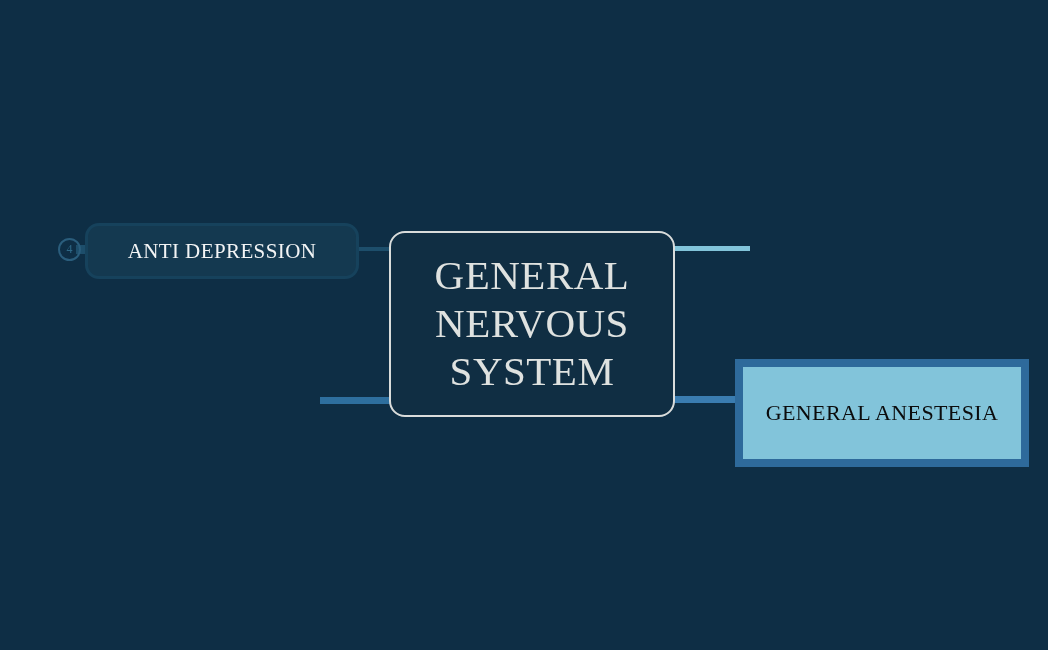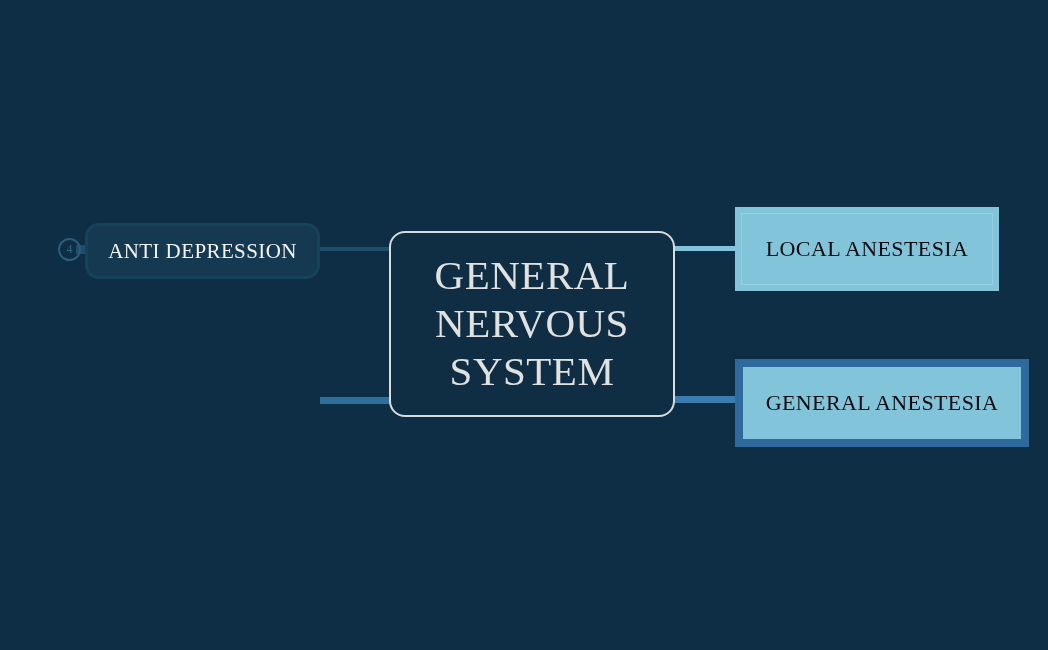--- a/index.html
+++ b/index.html
@@ -65,21 +65,21 @@
     line-height: 1.17;
     letter-spacing: 0.5px;
     text-align: center;
     white-space: pre-line;
   }
 
   
   .node-anti {
     position: absolute;
     left: 85px;  top: 223px;
-    width: 235px; height: 56px;
+    width: 274px; height: 56px;
     box-sizing: border-box;
     background: #143950;
     border: 3px solid #16425c;
     border-radius: 14px;
     display: flex;
     align-items: center;
     justify-content: center;
     z-index: 3;
   }
   .node-anti .label {
@@ -128,21 +128,21 @@
     font-size: 22px;
     letter-spacing: 0.4px;
     white-space: nowrap;
   }
   .node-neuro {
     left: 20px;  top: 359px;
     width: 310px; height: 84px;
   }
   .node-general {
     left: 735px; top: 359px;
-    width: 294px; height: 88px;
+    width: 294px; height: 108px;
   }
 
   
   .node-plain {
     position: absolute;
     box-sizing: border-box;
     background: #82c4da;
     display: flex;
     align-items: center;
     justify-content: center;
@@ -177,21 +177,18 @@
     <span class="label">ANTI DEPRESSION</span>
   </div>
 
 
   <div class="node-central">
     <span class="label">GENERAL
 NERVOUS
 SYSTEM</span>
   </div>
 
-  <div class="node-plain node-local">
-    <span class="label">LOCAL ANESTESIA</span>
-  </div>
 
   <div class="node-framed node-general">
     <span class="label">GENERAL ANESTESIA</span>
   </div>
 
 </div>
 
 </body></html>

